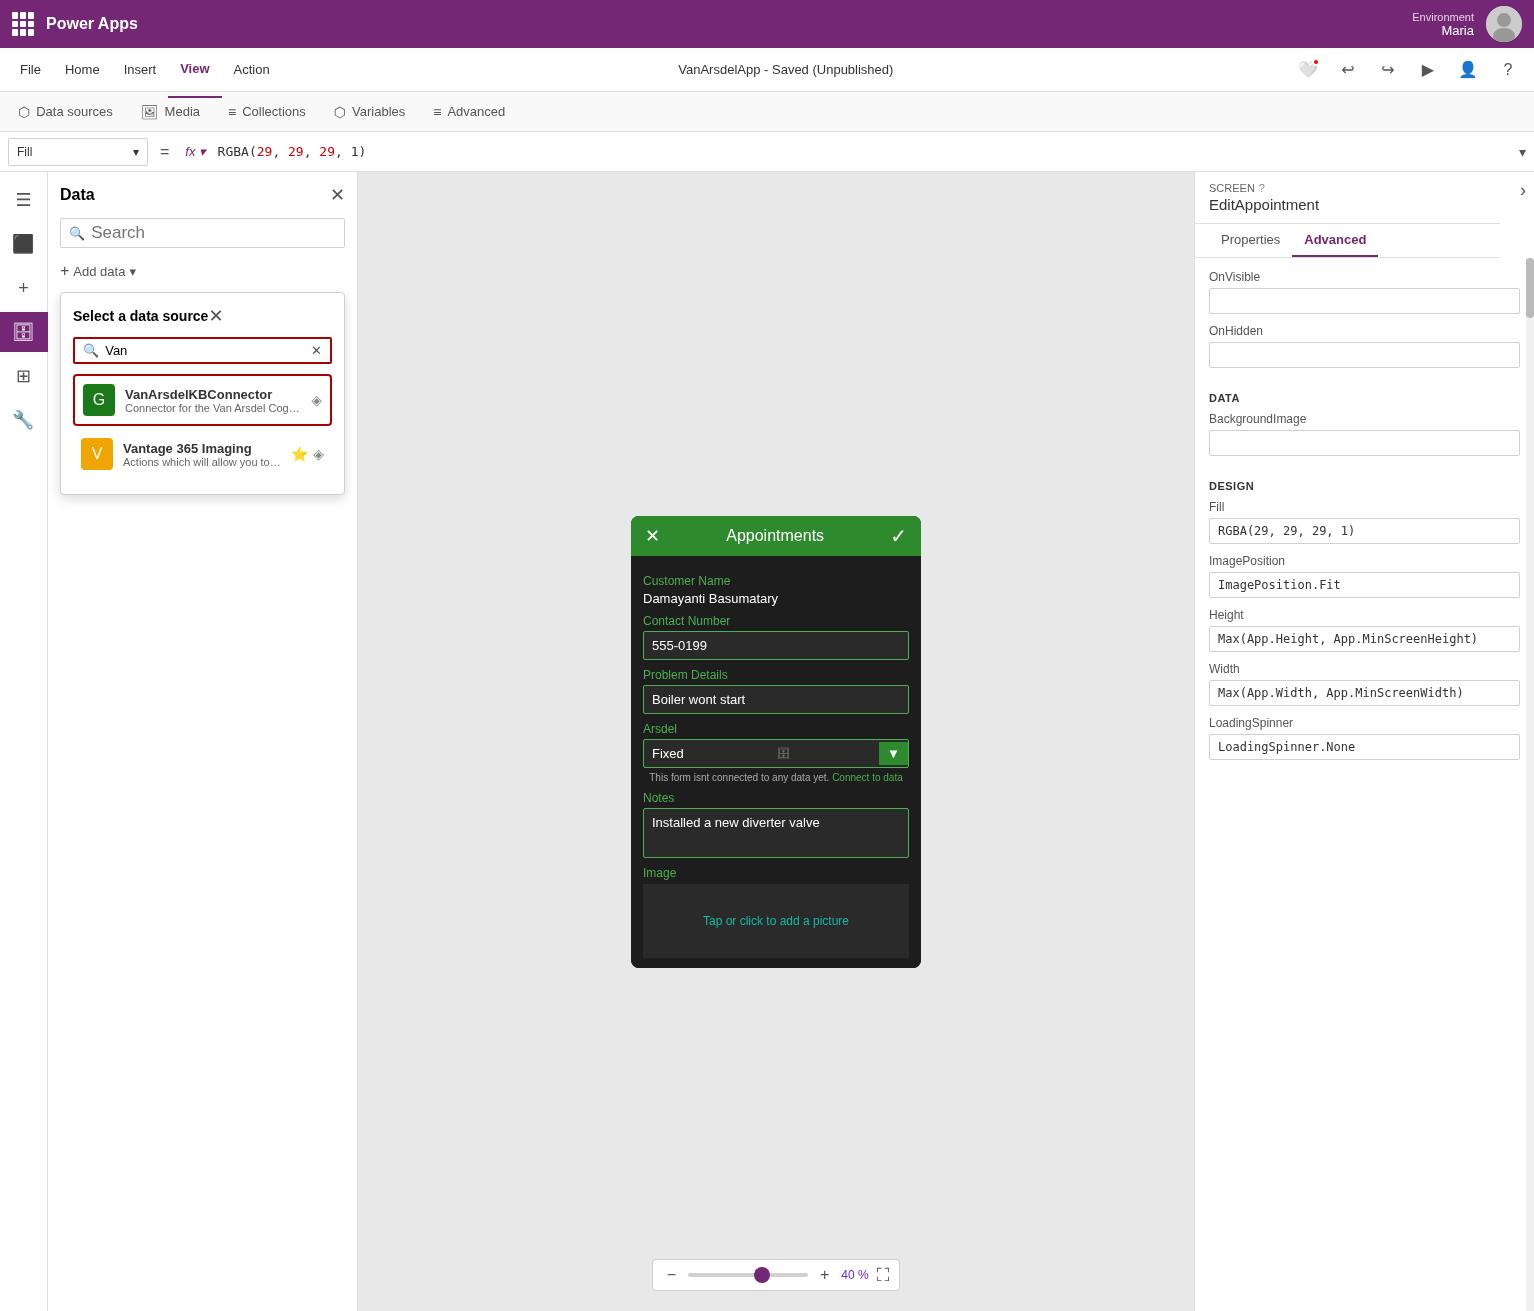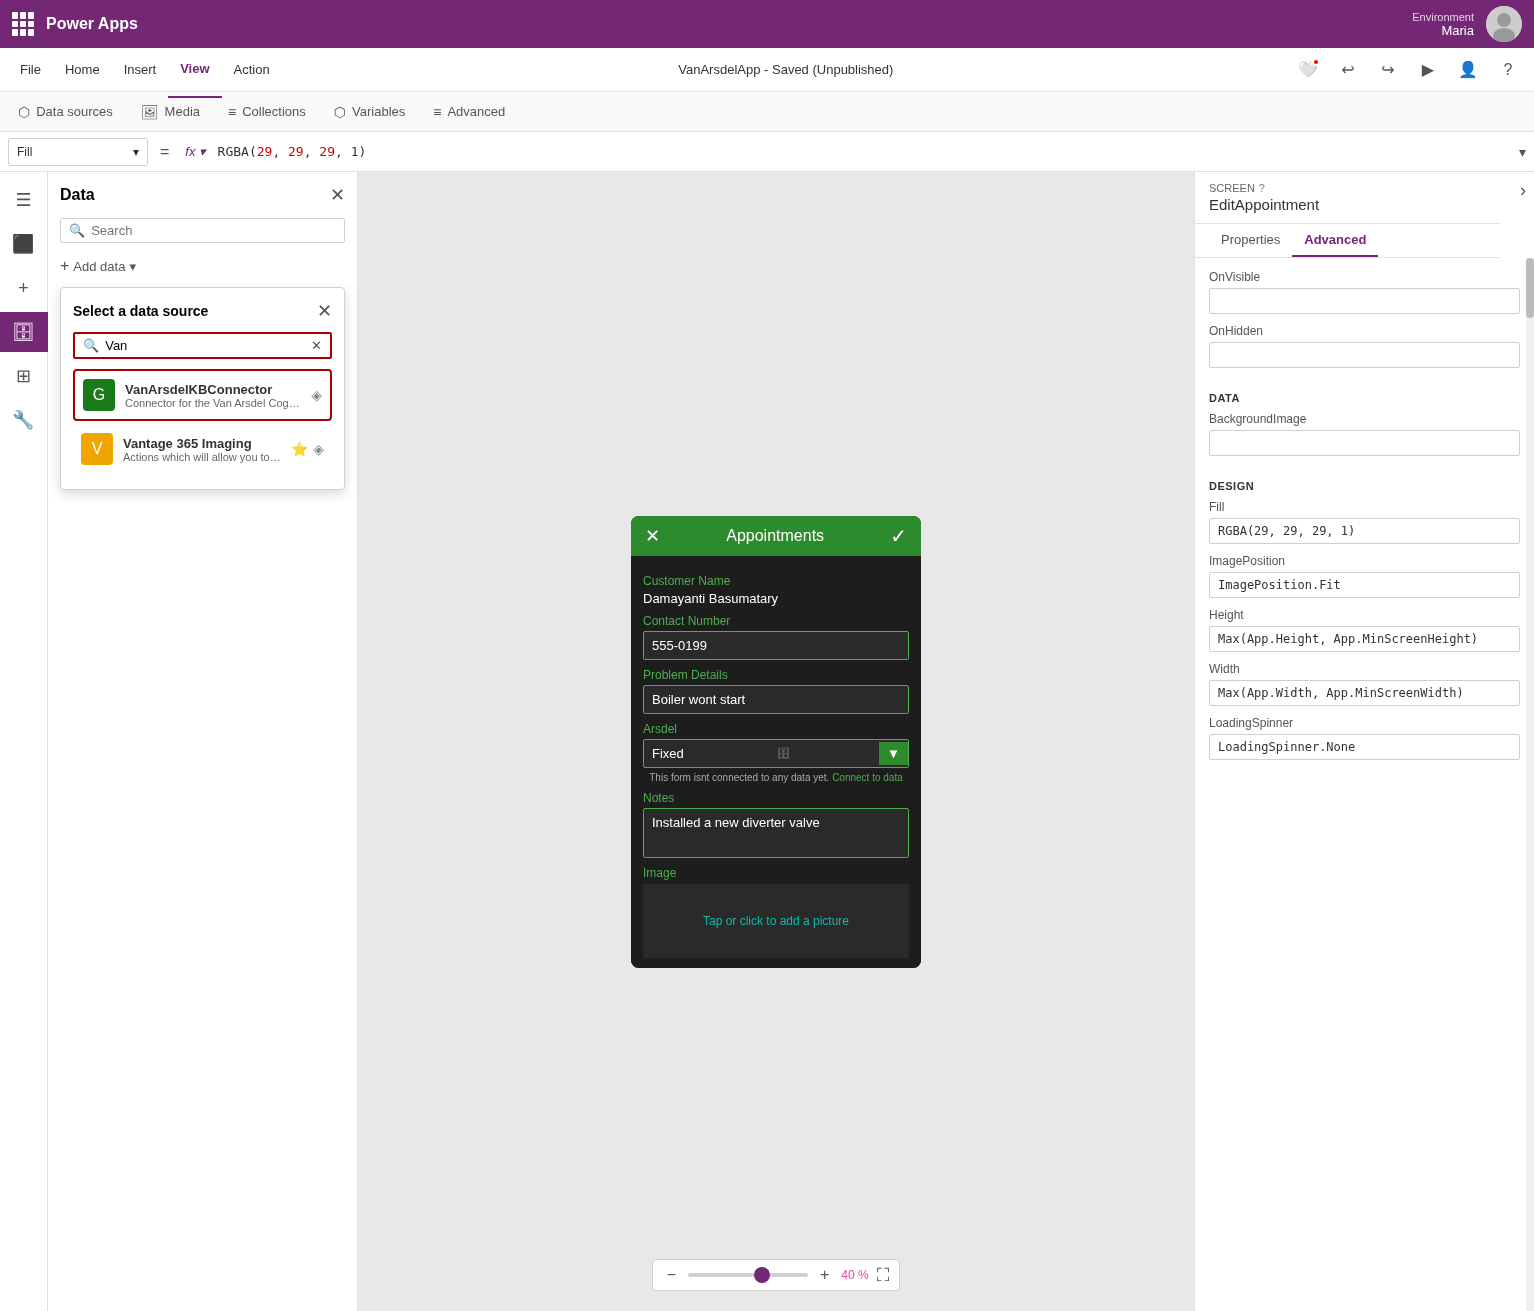--- a/index.html
+++ b/index.html
@@ -148,41 +148,41 @@
       margin-bottom: 12px;
     }
     .data-panel-title { font-size: 16px; font-weight: 600; }
     .data-panel-close { cursor: pointer; font-size: 18px; color: #555; }
     .search-box {
       display: flex; align-items: center;
       border: 1px solid #d0d0d0; border-radius: 2px;
       padding: 4px 8px; margin-bottom: 10px; gap: 6px;
     }
     .search-box input {
-      border: none; outline: none; flex: 1; font-size: 13px;
+      border: none; outline: none; flex: 1; font-size: 17px;
     }
     .add-data-btn {
       display: flex; align-items: center; gap: 4px;
       cursor: pointer; color: #555; font-size: 13px;
       padding: 4px 0;
     }
 
     
     .data-source-popup {
       position: relative;
       border: 1px solid #d0d0d0;
       border-radius: 4px;
       background: white;
       box-shadow: 0 4px 12px rgba(0,0,0,0.15);
       margin-top: 8px;
       padding: 12px;
       z-index: 100;
     }
     .popup-header {
-      display: flex; justify-content: space-between; align-items: center;
+      display: flex; justify-content: flex-start; align-items: center;
       margin-bottom: 10px;
     }
     .popup-title { font-size: 14px; font-weight: 600; }
     .popup-close { cursor: pointer; font-size: 18px; color: #555; }
     .popup-search {
       display: flex; align-items: center;
       border: 2px solid #a00;
       border-radius: 2px;
       padding: 4px 8px; margin-bottom: 10px; gap: 6px;
     }
@@ -307,21 +307,21 @@
       position: relative;
     }
     .zoom-handle {
       position: absolute;
       top: -6px;
       left: 55%;
       width: 16px; height: 16px;
       background: #742774;
       border-radius: 50%;
     }
-    .zoom-pct { font-size: 12px; color: #ec4899; }
+    .zoom-pct { font-size: 12px; color: #6d28d9; }
     .fullscreen-btn { cursor: pointer; font-size: 18px; color: #555; }
 
     
     .right-panel {
       width: 340px;
       background: white;
       border-left: 1px solid #e0e0e0;
       display: flex;
       flex-direction: column;
     }

